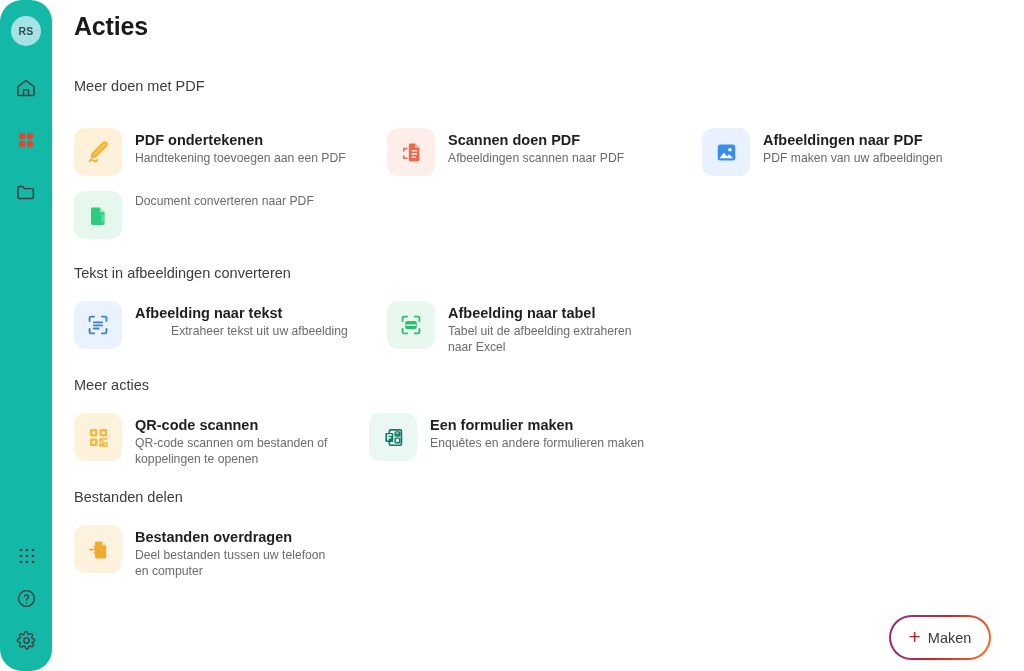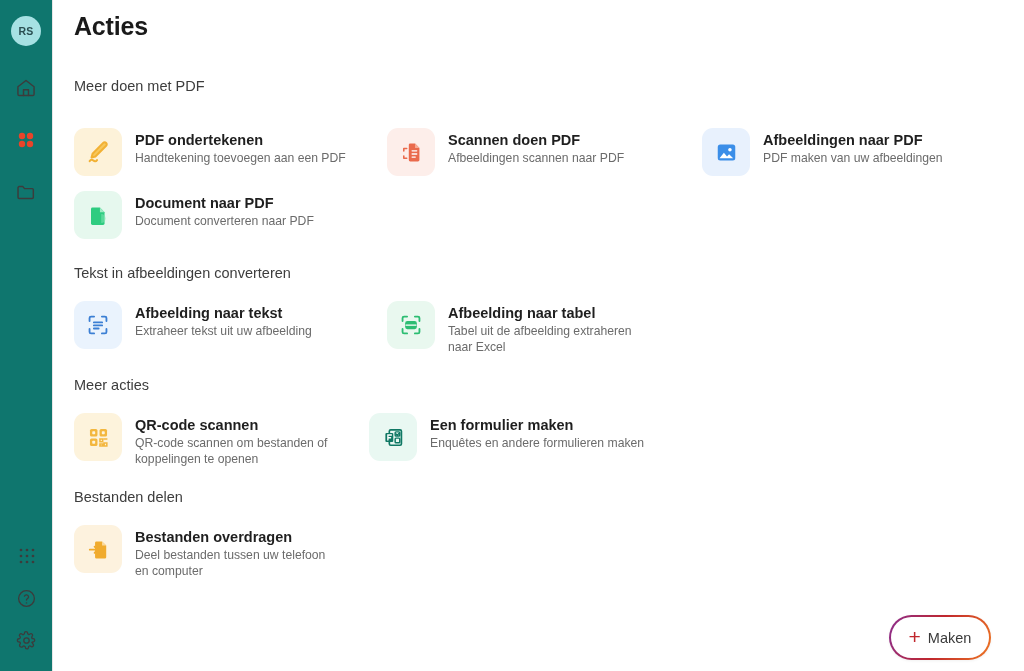--- a/index.html
+++ b/index.html
@@ -15,28 +15,29 @@
     width: 1024px;
     height: 671px;
     display: flex;
     background: #ffffff;
   }
 
   
   .sidebar {
     width: 53px;
     height: 671px;
-    background: #0f766e;
+    background: #14b8a6;
     border-right: 1px solid #e6e6e6;
     box-sizing: border-box;
     display: flex;
     flex-direction: column;
     align-items: center;
     flex: 0 0 53px;
     position: relative;
+    border-radius: 22px;
   }
   .avatar {
     width: 30px; height: 30px;
     border-radius: 50%;
     background: #a6e1e3;
     color: #2b4f52;
     font-size: 10.5px;
     font-weight: bold;
     letter-spacing: .3px;
     display: flex;
@@ -289,21 +290,20 @@
 
         <div class="card" style="left:0px; top:85px;">
           <div class="card-icon" style="background:#e6f8ee;">
             <svg width="25" height="25" viewBox="0 0 24 24">
               <path d="M6.2 4.4h7.2l4.4 4.4v10.8a1.4 1.4 0 0 1-1.4 1.4H6.2a1.4 1.4 0 0 1-1.4-1.4V5.8a1.4 1.4 0 0 1 1.4-1.4z" fill="#2ecc80"></path>
               <path d="M13.4 4.4 17.8 8.8h-4.4z" fill="#9eebc4"></path>
               <path d="M14.6 10.6c2.4 0 4.2 1.9 4.2 4.3s-1.8 4.3-4.2 4.3z" fill="#7fe3b1" opacity=".55"></path>
             </svg>
           </div>
           <div class="card-text">
-            <div class="card-title">Document naar PDF</div>
             <div class="card-sub" style="max-width:230px;">Document converteren naar PDF</div>
           </div>
         </div>
 
 
       </div>
     </div>
 
     <div class="section" style="top:265px;">
       <div class="section-title">Tekst in afbeeldingen converteren</div>
@@ -314,21 +314,21 @@
             <svg width="26" height="26" viewBox="0 0 24 24" fill="none" stroke="#3b7fd4" stroke-width="1.7" stroke-linecap="round" stroke-linejoin="round">
               <path d="M4.2 8.4V5.6a1.4 1.4 0 0 1 1.4-1.4h2.8"></path>
               <path d="M15.6 4.2h2.8a1.4 1.4 0 0 1 1.4 1.4v2.8"></path>
               <path d="M19.8 15.6v2.8a1.4 1.4 0 0 1-1.4 1.4h-2.8"></path>
               <path d="M8.4 19.8H5.6a1.4 1.4 0 0 1-1.4-1.4v-2.8"></path>
               <path d="M8.2 9.6h7.6M8.2 12.4h7.6M8.2 15.2h4.4"></path>
             </svg>
           </div>
           <div class="card-text">
             <div class="card-title">Afbeelding naar tekst</div>
-            <div class="card-sub" style="max-width:240px;">Extraheer tekst uit uw afbeelding</div>
+            <div class="card-sub" style="max-width:240px;margin-left:36px;">Extraheer tekst uit uw afbeelding</div>
           </div>
         </div>
 
         <div class="card" style="left:313px; top:8px;">
           <div class="card-icon" style="background:#e9f8ef;">
             <svg width="26" height="26" viewBox="0 0 24 24" fill="none" stroke="#2cbd72" stroke-width="1.7" stroke-linecap="round" stroke-linejoin="round">
               <path d="M4.2 8.4V5.6a1.4 1.4 0 0 1 1.4-1.4h2.8"></path>
               <path d="M15.6 4.2h2.8a1.4 1.4 0 0 1 1.4 1.4v2.8"></path>
               <path d="M19.8 15.6v2.8a1.4 1.4 0 0 1-1.4 1.4h-2.8"></path>
               <path d="M8.4 19.8H5.6a1.4 1.4 0 0 1-1.4-1.4v-2.8"></path>

